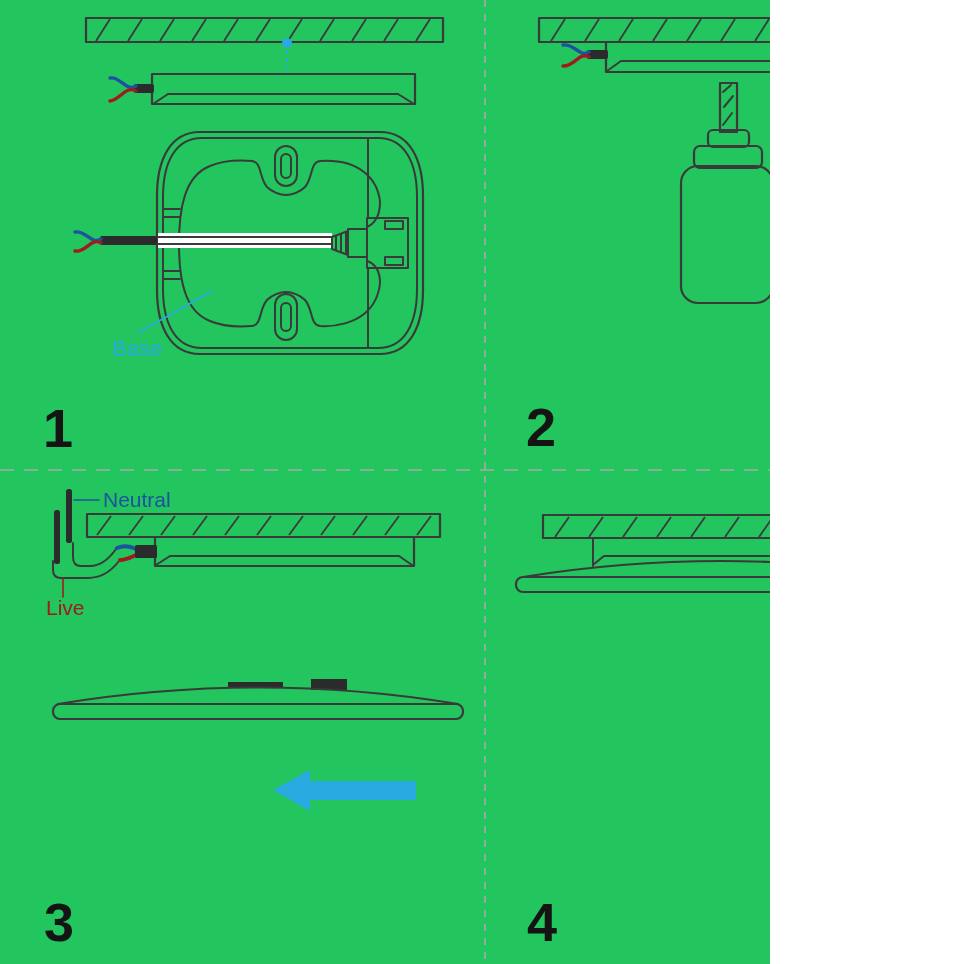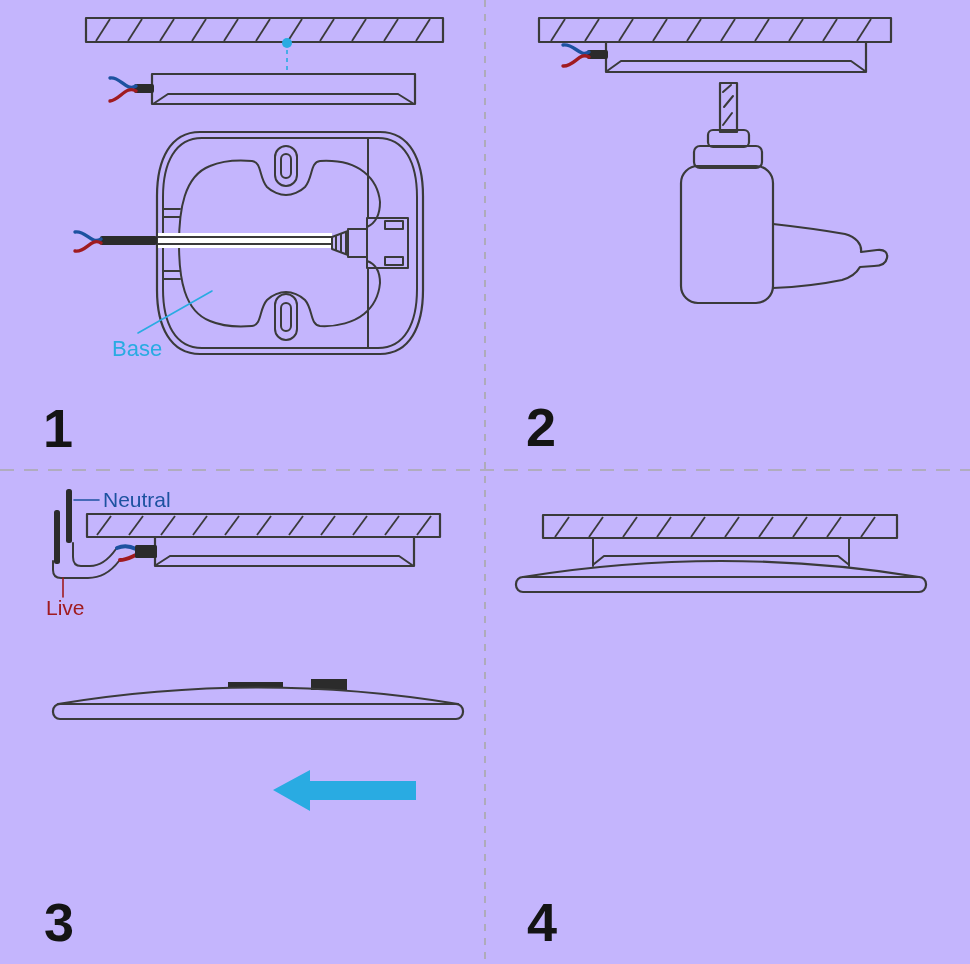--- a/index.html
+++ b/index.html
@@ -1,16 +1,16 @@
 <!DOCTYPE html>
 <html><head>
 <meta charset="utf-8">
 <style>
   html,body{margin:0;padding:0;background:#ffffff;}
-  .canvas{position:relative;width:970px;height:964px;background:#c4b5fd;overflow:hidden;
+  .canvas{position:relative;width:770px;height:964px;background:#22c55e;overflow:hidden;
           font-family:"Liberation Sans",sans-serif;}
   svg{display:block;}
   .ln{fill:none;stroke:#3a3a3a;stroke-width:2.2;stroke-linejoin:round;stroke-linecap:round;}
   .ln2{fill:none;stroke:#3a3a3a;stroke-width:2;stroke-linejoin:round;stroke-linecap:round;}
   .hatch{fill:none;stroke:#3a3a3a;stroke-width:1.8;stroke-linecap:butt;}
   .ink{fill:#2b2b2b;stroke:none;}
   .wh{fill:#ffffff;stroke:none;}
   .wire-b{fill:none;stroke:#1d52a0;stroke-width:3.4;stroke-linecap:round;}
   .wire-r{fill:none;stroke:#a01b20;stroke-width:3.4;stroke-linecap:round;}
   .wire-b.fat{stroke-width:4;}

